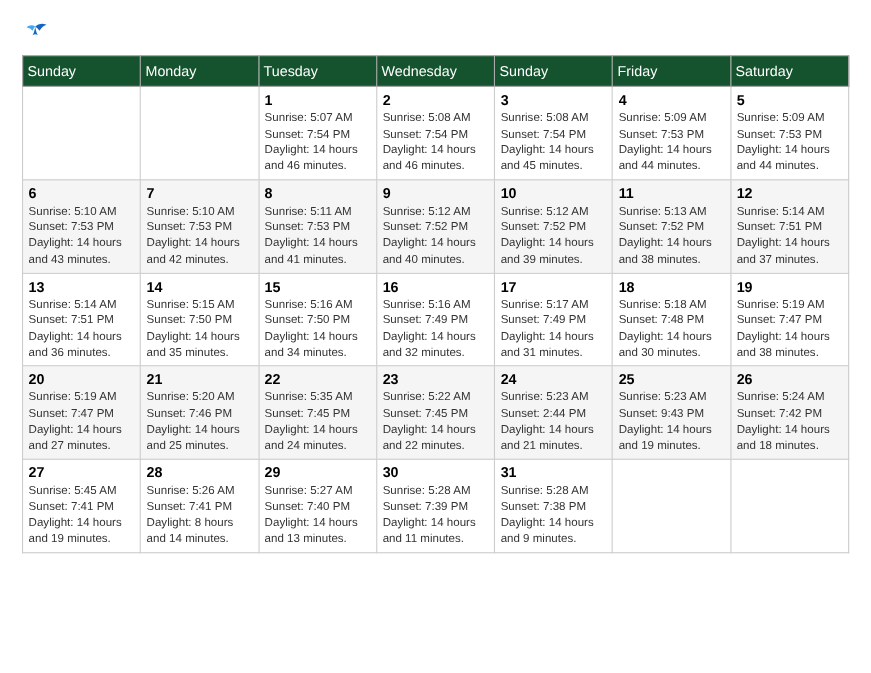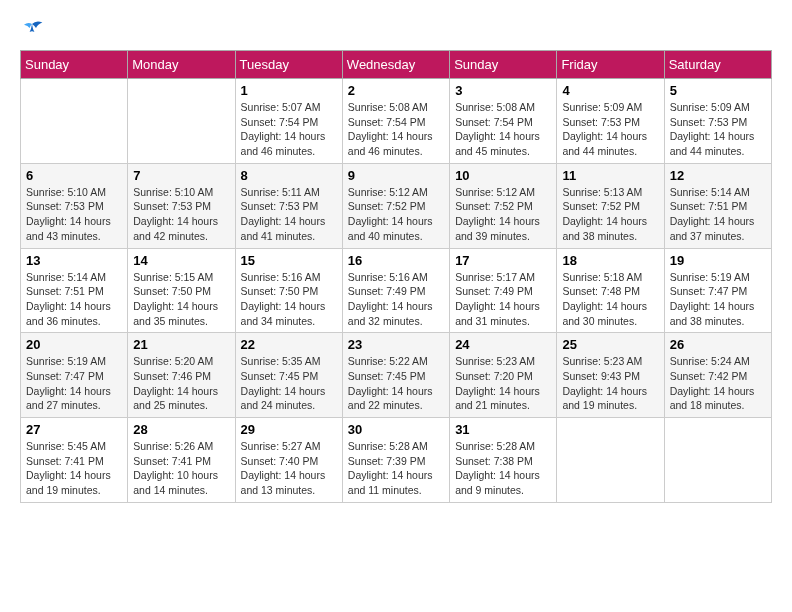--- a/index.html
+++ b/index.html
@@ -51,21 +51,21 @@
     .subtitle {
       font-size: 16px;
       color: #555;
     }
     .calendar {
       width: 100%;
       border-collapse: collapse;
       font-size: 11px;
     }
     .calendar th {
-      background-color: #be185d;
+      background-color: #14532d;
       color: white;
       padding: 6px 4px;
       text-align: left;
       font-size: 13px;
       font-weight: normal;
       border: 1px solid #aaa;
     }
     .calendar td {
       vertical-align: top;
       padding: 4px 5px;
@@ -269,21 +269,21 @@
         </td>
         <td>
           <span class="day-num">23</span>
           <div class="day-info">Sunrise: 5:22 AM</div>
           <div class="day-info">Sunset: 7:45 PM</div>
           <div class="day-info">Daylight: 14 hours and 22 minutes.</div>
         </td>
         <td>
           <span class="day-num">24</span>
           <div class="day-info">Sunrise: 5:23 AM</div>
-          <div class="day-info">Sunset: 7:20 PM</div>
+          <div class="day-info">Sunset: 2:44 PM</div>
           <div class="day-info">Daylight: 14 hours and 21 minutes.</div>
         </td>
         <td>
           <span class="day-num">25</span>
           <div class="day-info">Sunrise: 5:23 AM</div>
           <div class="day-info">Sunset: 9:43 PM</div>
           <div class="day-info">Daylight: 14 hours and 19 minutes.</div>
         </td>
         <td>
           <span class="day-num">26</span>
@@ -296,21 +296,21 @@
         <td>
           <span class="day-num">27</span>
           <div class="day-info">Sunrise: 5:45 AM</div>
           <div class="day-info">Sunset: 7:41 PM</div>
           <div class="day-info">Daylight: 14 hours and 19 minutes.</div>
         </td>
         <td>
           <span class="day-num">28</span>
           <div class="day-info">Sunrise: 5:26 AM</div>
           <div class="day-info">Sunset: 7:41 PM</div>
-          <div class="day-info">Daylight: 10 hours and 14 minutes.</div>
+          <div class="day-info">Daylight: 8 hours and 14 minutes.</div>
         </td>
         <td>
           <span class="day-num">29</span>
           <div class="day-info">Sunrise: 5:27 AM</div>
           <div class="day-info">Sunset: 7:40 PM</div>
           <div class="day-info">Daylight: 14 hours and 13 minutes.</div>
         </td>
         <td>
           <span class="day-num">30</span>
           <div class="day-info">Sunrise: 5:28 AM</div>

